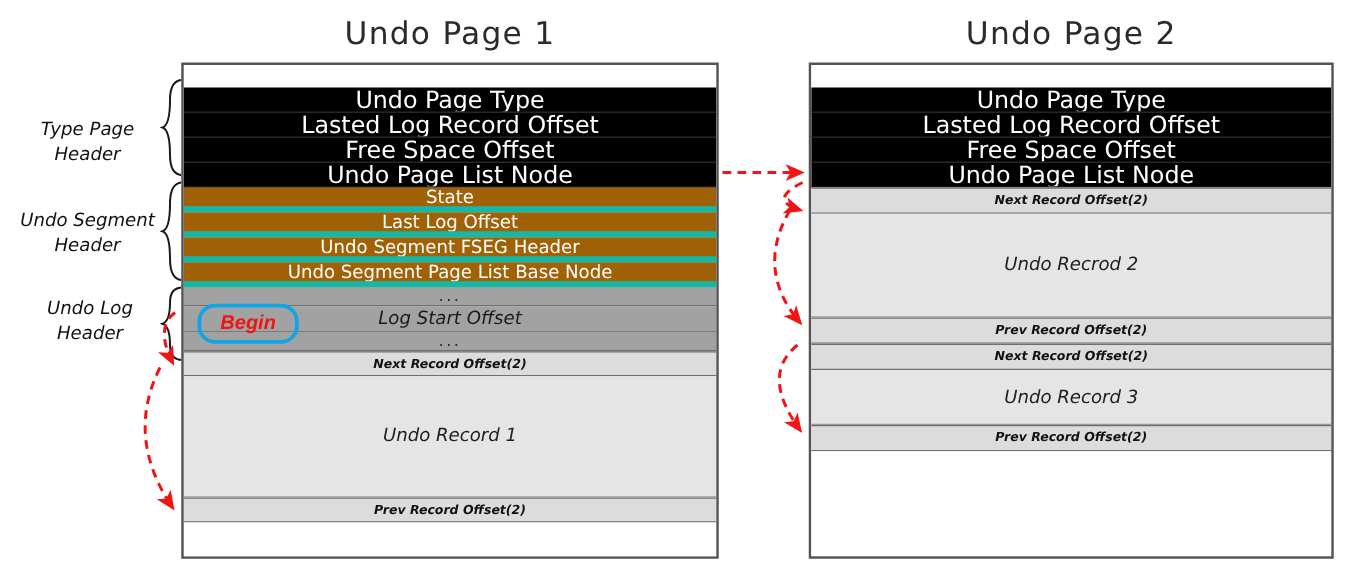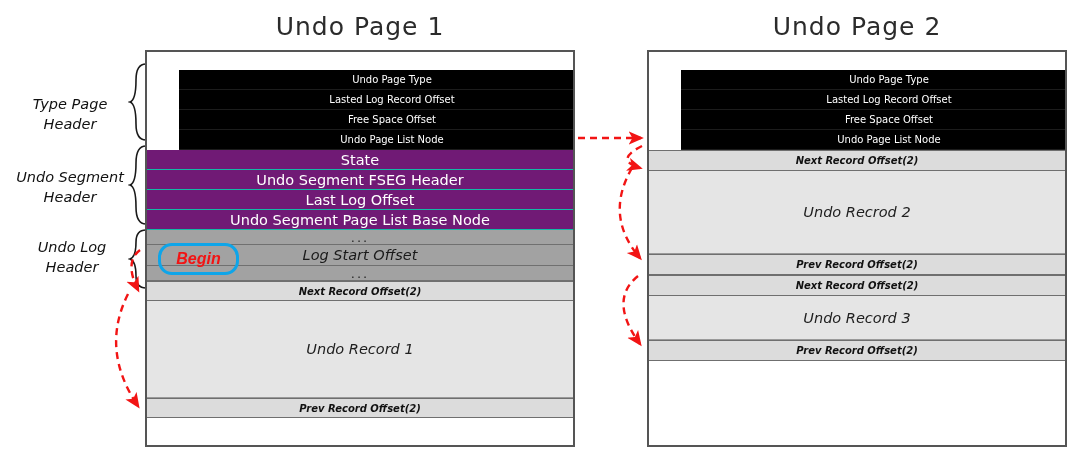--- a/index.html
+++ b/index.html
@@ -43,33 +43,32 @@
     align-items:center;
     justify-content:center;
     white-space:nowrap;
     overflow:hidden;
   }
 
   
   .r-pageheader{
     background:#000000;
     color:#ffffff;
-    font-size:10px;
+    font-size:19px;
     height:20px;
     border-bottom:1px solid #1c1c1c;
     font-family:"DejaVu Sans", sans-serif;
-    margin-left:32px;
   }
   
   .r-segheader{
-    background:#701a75;
+    background:#a16207;
     color:#ffffff;
     font-size:14.5px;
     height:20px;
-    border-bottom:1px solid #14b8a6;
+    border-bottom:5px solid #14b8a6;
     font-family:"DejaVu Sans", sans-serif;
   }
   
   .r-logheader{
     background:#a2a2a2;
     color:#1a1a1a;
     font-size:14.5px;
     height:20px;
     border-bottom:1px solid #707070;
     font-style:italic;
@@ -185,24 +184,24 @@
       <div class="row r-pageheader" style="height: 20px;">
         <span>Free Space Offset</span>
       </div>
       <div class="row r-pageheader" style="height: 20px;">
         <span>Undo Page List Node</span>
       </div>
       <div class="row r-segheader" style="height: 20px;">
         <span>State</span>
       </div>
       <div class="row r-segheader" style="height: 20px;">
+        <span>Last Log Offset</span>
+      </div>
+      <div class="row r-segheader" style="height: 20px;">
         <span>Undo Segment FSEG Header</span>
-      </div>
-      <div class="row r-segheader" style="height: 20px;">
-        <span>Last Log Offset</span>
       </div>
       <div class="row r-segheader" style="height: 20px;">
         <span>Undo Segment Page List Base Node</span>
       </div>
       <div class="row r-logheader ellipsis" style="height: 15px;">
         <span>...</span>
       </div>
       <div class="row r-logheader" style="height: 21px;">
         <span>Log Start Offset</span>
       </div>

